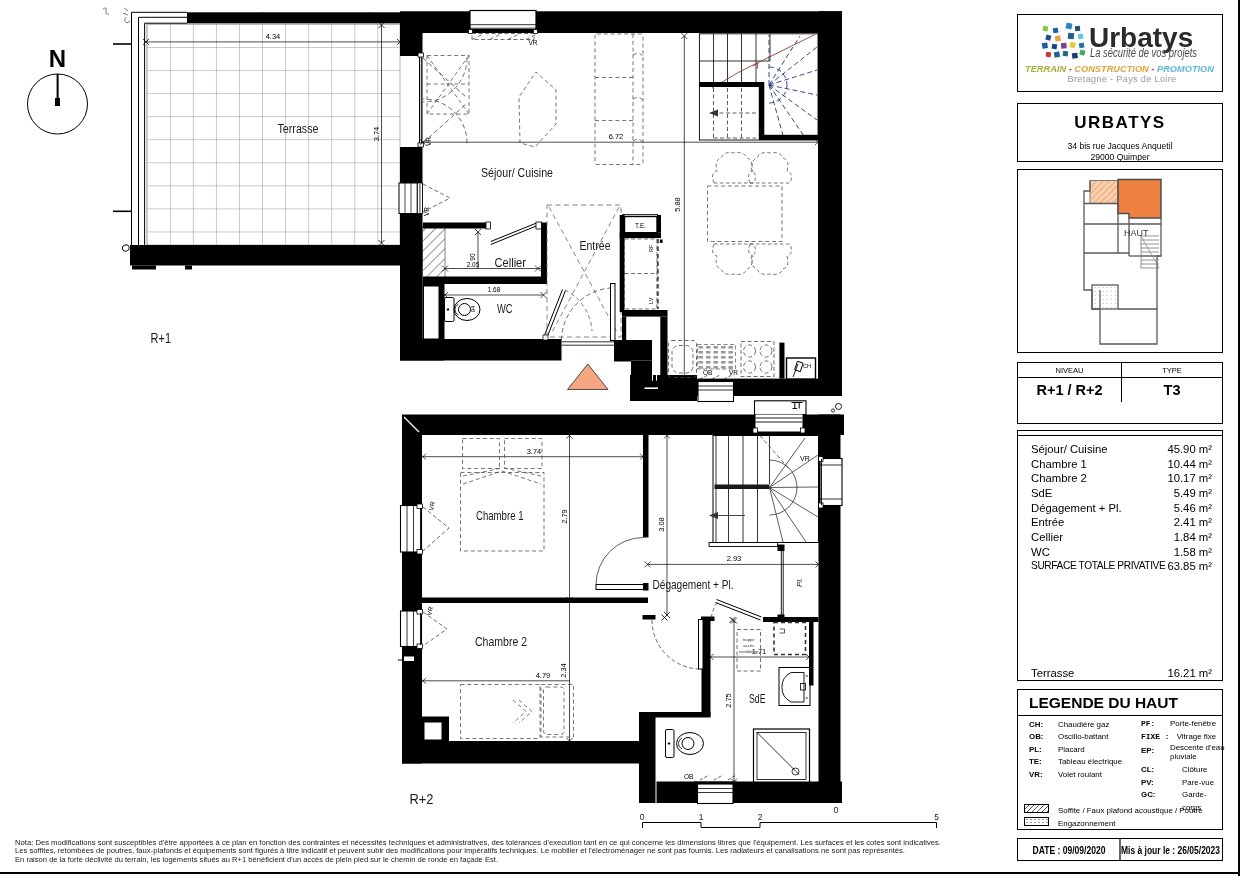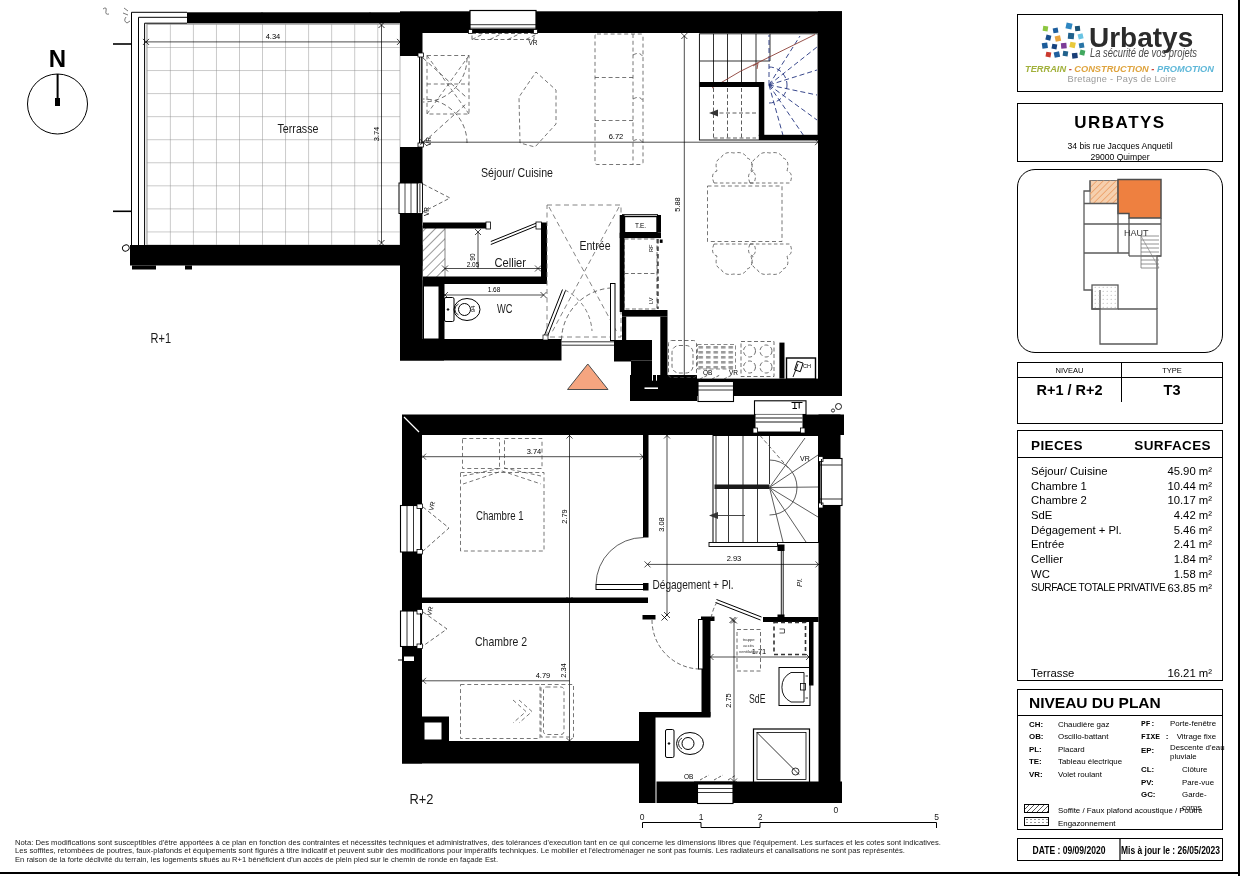--- a/index.html
+++ b/index.html
@@ -809,21 +809,21 @@
 </div>
 
 <div class="box ctr" style="left:1017px;top:103px;width:206px;height:59px;">
 
 <div style="margin-top:9px;font-size:17px;font-weight:bold;letter-spacing:1.5px;">URBATYS</div>
 
 <div style="margin-top:8px;font-size:8.6px;">34 bis rue Jacques Anquetil</div>
 <div style="font-size:8.6px;margin-top:1px;">29000 Quimper</div>
 </div>
 
-<div class="box" style="left:1017px;top:169px;width:206px;height:184px;border-radius:18px;">
+<div class="box" style="left:1017px;top:169px;width:206px;height:184px;">
 <svg width="203" height="181" viewBox="0 0 203 181" font-family="Liberation Sans, sans-serif">
 
 <g>
 <rect x="72" y="10.5" width="28" height="23" fill="#f6d0ae" stroke="#777" stroke-width="1"></rect>
 <rect x="72" y="10.5" width="28" height="23" fill="url(#kphatch2)"></rect>
 </g>
 
 <g>
 <path d="M100,9.5 L143,9.5 L143,48 L111,48 L111,43.5 L100,43.5 Z" fill="#ee8040" stroke="#4d4d4d" stroke-width="1.5"></path>
 </g>
@@ -881,44 +881,38 @@
 </div>
 <div style="display:flex;height:24px;">
 
 <div class="ctr" style="width:103px;font-size:14.5px;font-weight:bold;line-height:24px;border-right:1px solid #000;">R+1 / R+2</div>
 
 <div class="ctr" style="flex:1;font-size:14.5px;font-weight:bold;line-height:24px;">T3</div>
 </div>
 </div>
 
 <div class="box" style="left:1017px;top:429.5px;width:206px;height:251.5px;">
-<div style="display:flex;justify-content:space-between;padding:7px 11px 0 13px;">
-
-<span style="font-size:13.5px;font-weight:bold;letter-spacing:0.4px;">PIECES</span>
-
-<span style="font-size:13.5px;font-weight:bold;letter-spacing:0.4px;">SURFACES</span>
-</div>
 <div style="border-top:1.2px solid #000;margin-top:4px;"></div>
 
 <div style="padding:6.5px 10px 0 13px;font-size:11.3px;line-height:14.65px;">
 <div style="display:flex;justify-content:space-between;">
           <span>Séjour/ Cuisine</span>
           <span>45.90 m²</span>
         </div>
 <div style="display:flex;justify-content:space-between;">
           <span>Chambre 1</span>
           <span>10.44 m²</span>
         </div>
 <div style="display:flex;justify-content:space-between;">
           <span>Chambre 2</span>
           <span>10.17 m²</span>
         </div>
 <div style="display:flex;justify-content:space-between;">
           <span>SdE</span>
-          <span>4.42 m²</span>
+          <span>5.49 m²</span>
         </div>
 <div style="display:flex;justify-content:space-between;">
           <span>Dégagement + Pl.</span>
           <span>5.46 m²</span>
         </div>
 <div style="display:flex;justify-content:space-between;">
           <span>Entrée</span>
           <span>2.41 m²</span>
         </div>
 <div style="display:flex;justify-content:space-between;">
@@ -936,21 +930,21 @@
 </div>
 
 <div style="position:absolute;left:13px;right:10px;top:236px;display:flex;justify-content:space-between;font-size:11.3px;">
 <span>Terrasse</span>
         <span>16.21 m²</span>
       </div>
 </div>
 
 <div class="box" style="left:1017px;top:688.5px;width:206px;height:141.5px;font-size:7.9px;">
 
-<div style="padding:4px 0 0 11px;font-size:15.5px;font-weight:bold;">NIVEAU DU PLAN</div>
+<div style="padding:4px 0 0 11px;font-size:15.5px;font-weight:bold;">LEGENDE DU HAUT</div>
 <div style="border-top:1.2px solid #000;margin-top:3.5px;"></div>
 
 <div style="position:absolute;left:11px;top:29px;line-height:12.5px;font-weight:bold;">CH:<br>OB:<br>PL:<br>TE:<br>VR:</div>
 
 <div style="position:absolute;left:40px;top:29px;line-height:12.5px;white-space:nowrap;">Chaudière gaz<br>Oscillo-battant<br>Placard<br>Tableau électrique<br>Volet roulant</div>
 
 <div style="position:absolute;left:123px;top:28.5px;line-height:12.5px;font-weight:bold;font-family:Liberation Mono, monospace;">PF:<br>FIXE :</div>
 <div style="position:absolute;left:123px;top:56px;font-weight:bold;">EP:</div>
 <div style="position:absolute;left:123px;top:74.5px;line-height:12.5px;font-weight:bold;">CL:<br>PV:<br>GC:</div>
 

